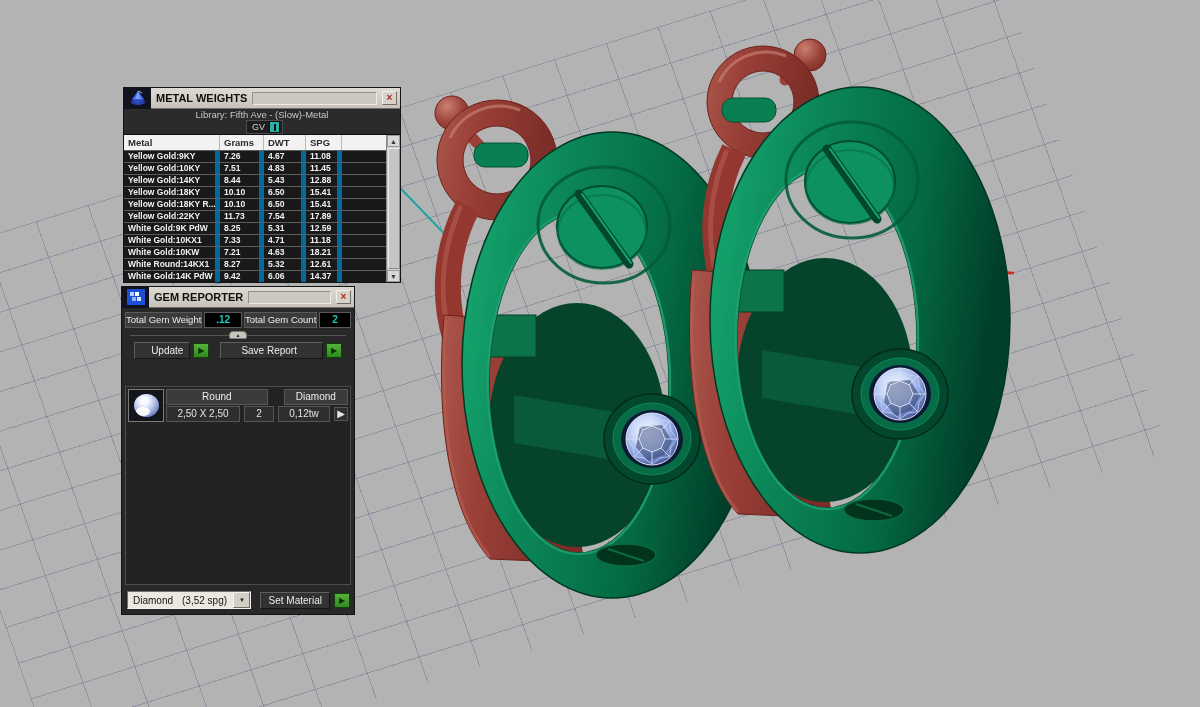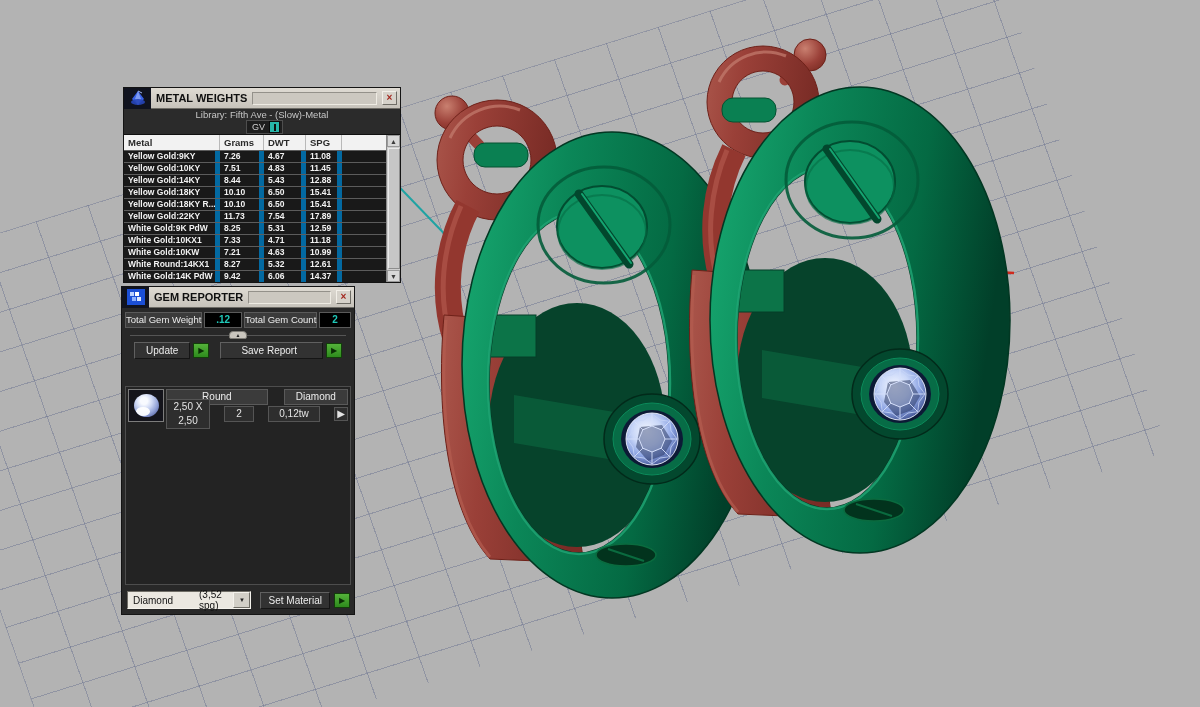--- a/index.html
+++ b/index.html
@@ -66,48 +66,48 @@
            font-weight:bold; font-size:10px; line-height:14px; text-align:center; }
   .t-val.w { width:38px; } .t-val.c { width:32px; }
   .divider { position:relative; height:9px; margin:1px 8px; }
   .divider::before { content:''; position:absolute; left:0; right:0; top:5px; height:1px; background:#555; }
   .div-btn { position:absolute; left:50%; margin-left:-9px; top:1px; width:18px; height:8px;
              background:#c9c5bd; border:1px solid #7e7c76; border-radius:4px 4px 2px 2px;
              font-size:5px; line-height:7px; text-align:center; color:#222; }
   .btn-row { display:flex; align-items:center; gap:3px; margin:3px 12px 4px; }
   .d-btn { background:#323232; color:#ececec; font-size:10px; line-height:15px; text-align:center;
            border:1px solid; border-color:#606060 #151515 #151515 #606060; padding:0 6px; }
-  .btn-update { width:64px; } .btn-save { width:116px; margin-left:8px; text-align:left; padding-left:20px; }
+  .btn-update { width:64px;text-align:right; } .btn-save { width:116px; margin-left:8px; text-align:left; padding-left:20px; }
   .play-btn { width:16px; height:15px; flex:none;
               background:linear-gradient(#54b23a,#2e8b1d); border:1px solid #123f0a;
               color:#0a2e05; font-size:8px; line-height:13px; text-align:center; }
   .gem-list { position:absolute; left:3px; right:3px; top:99px; bottom:29px;
               background:#232323; border:1px solid #4d4d4d; }
   .gem-row { display:flex; margin:2px; height:33px; }
   .gem-icon-cell { width:36px; height:33px; flex:none; background:#14141b; border:1px solid #7c7c7c;
                    display:flex; align-items:center; justify-content:center; }
   .gem-ball { width:25px; height:23px; border-radius:50%; position:relative; overflow:hidden;
               background:radial-gradient(circle at 40% 30%, #f8faff 0 16%, #ccd6f3 38%, #93a3d8 62%, #5e6cab 82%, #414e8a 100%); }
   .gem-ball::after { content:''; position:absolute; left:2px; bottom:1px; width:14px; height:9px;
                      border-radius:50%; background:rgba(255,255,255,.92); }
   .gem-cols { flex:1; display:flex; flex-direction:column; gap:1px; margin-left:2px; }
   .gem-head { display:flex; gap:16px; height:16px; }
   .gem-head > div { background:#3b3b3b; border:1px solid #5a5a5a; color:#ececec;
                     text-align:center; font-size:10px; line-height:14px; }
   .gh-shape { flex:1.6; } .gh-mat { flex:1; }
-  .gem-vals { display:flex; gap:14px; height:16px; align-items:center; }
+  .gem-vals { display:flex; gap:4px; height:16px; align-items:center; }
   .gem-vals > div { background:#2e2e2e; border:1px solid #555; color:#e4e4e4;
                     text-align:center; font-size:10px; line-height:14px; }
   .gv-size { flex:1; } .gv-count { width:30px; } .gv-wt { width:52px; }
   .gem-vals .play-btn { width:14px; height:14px; line-height:12px; }
   .bottom-bar { position:absolute; left:5px; right:4px; bottom:5px; display:flex; align-items:center; }
   .select { width:134px; height:18px; display:flex; align-items:center; padding-left:5px;
             background:#ebe8e1; border:1px solid; border-color:#6f6d66 #f4f2ec #f4f2ec #6f6d66;
             color:#121212; font-size:10px; }
-  .select .spg { margin-left:26px; }
+  .select .spg { margin-left:9px; }
   .dd-btn { margin-left:auto; width:17px; height:16px; background:#d2cfc7; flex:none;
             border:1px solid; border-color:#f4f2ec #6f6d66 #6f6d66 #f4f2ec;
             font-size:6px; line-height:15px; text-align:center; color:#222; }
   .set-material { margin-left:9px; width:74px; margin-right:4px; }
 </style>
 </head>
 <body>
 
 <div id="stage">
 
@@ -286,21 +286,21 @@
       <div class="mrow">
         <div class="c-metal">White Gold:10KX1</div>
           <div class="c-grams">7.33</div>
           <div class="c-dwt">4.71</div>
           <div class="c-spg">11.18</div>
       </div>
       <div class="mrow">
         <div class="c-metal">White Gold:10KW</div>
           <div class="c-grams">7.21</div>
           <div class="c-dwt">4.63</div>
-          <div class="c-spg">10.99</div>
+          <div class="c-spg">18.21</div>
       </div>
       <div class="mrow">
         <div class="c-metal">White Round:14KX1</div>
           <div class="c-grams">8.27</div>
           <div class="c-dwt">5.32</div>
           <div class="c-spg">12.61</div>
       </div>
       <div class="mrow">
         <div class="c-metal">White Gold:14K PdW</div>
           <div class="c-grams">9.42</div>

